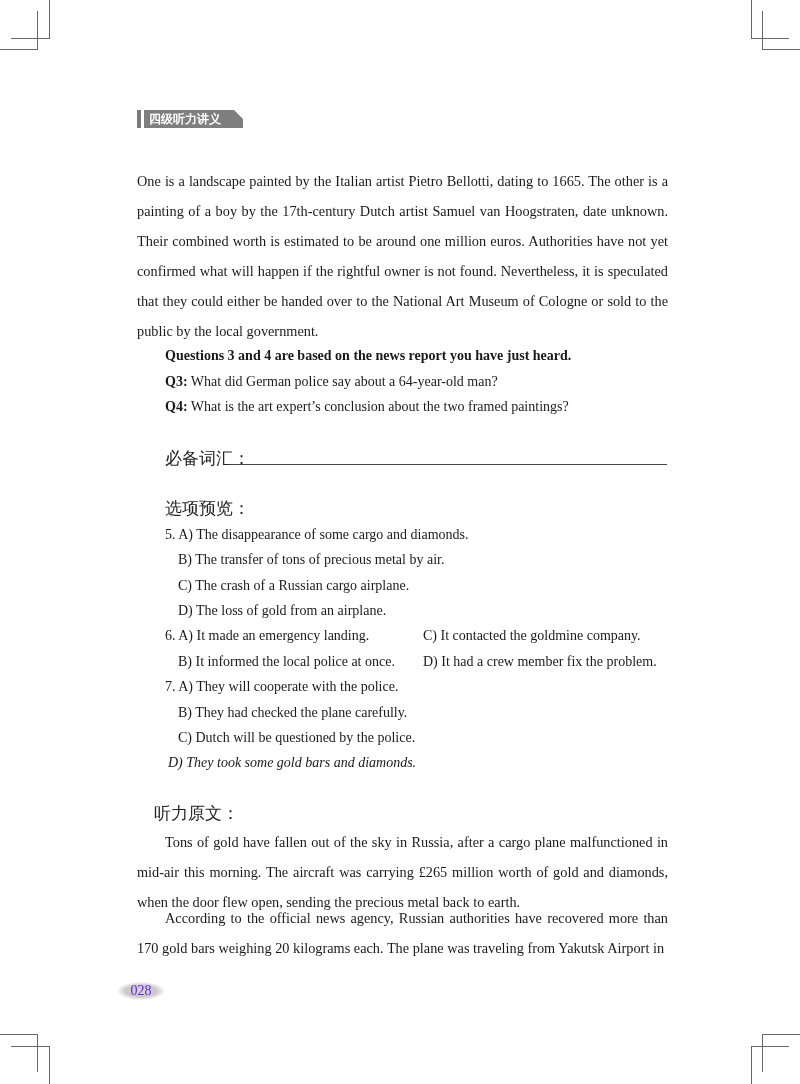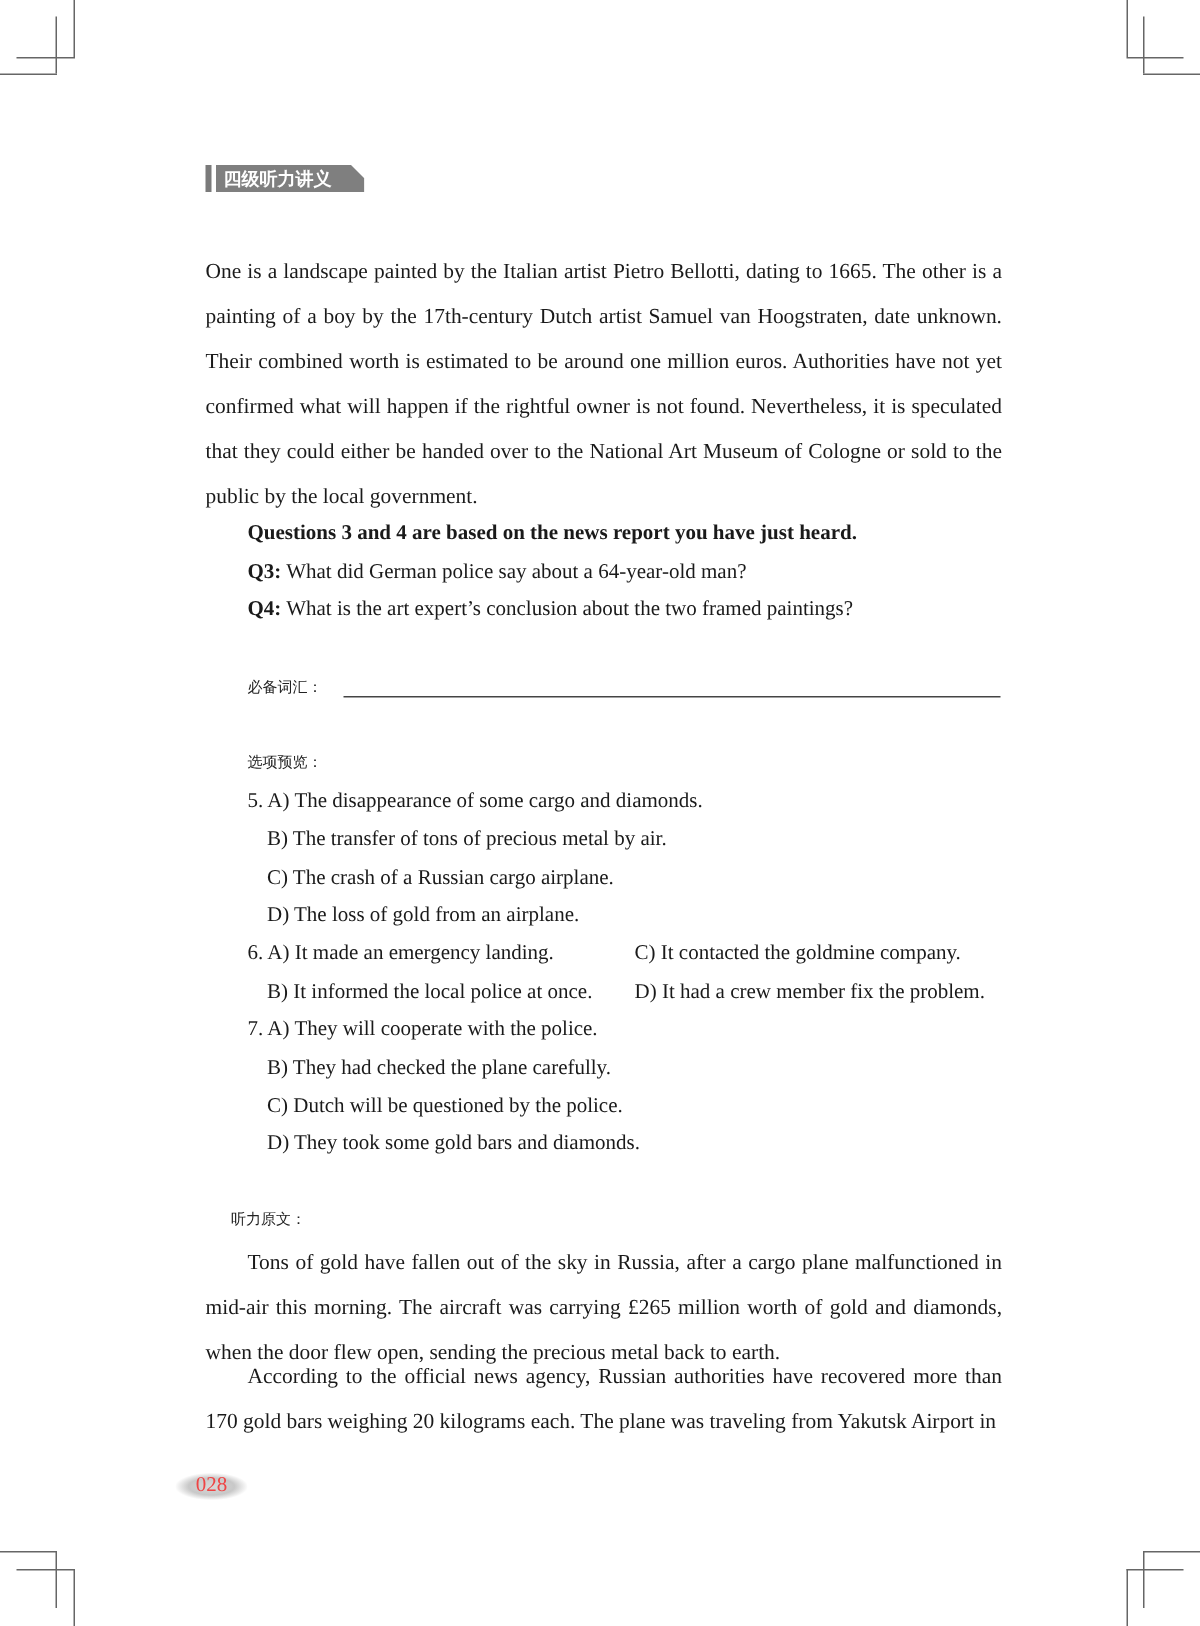--- a/index.html
+++ b/index.html
@@ -5,25 +5,25 @@
   html, body { margin: 0; padding: 0; background: #ffffff; }
   body { width: 800px; height: 1084px; position: relative; overflow: hidden; font-family: "Liberation Serif", "DejaVu Serif", serif; color: #1a1a1a; }
   .mark { position: absolute; background: #666666; }
   .header-tag { position: absolute; left: 137px; top: 110px; height: 18px; display: flex; align-items: stretch; }
   .header-tag .bar { width: 4px; background: #7a7a7a; margin-right: 3px; }
   .header-tag .label { background: #7f7f7f; color: #ffffff; font-family: "DejaVu Sans", "Liberation Sans", sans-serif; font-size: 12px; font-weight: bold; line-height: 18px; padding: 0 22px 0 5px; clip-path: polygon(0 0, calc(100% - 9px) 0, 100% 9px, 100% 100%, 0 100%); }
   .para { position: absolute; left: 137px; width: 531px; font-size: 14.3px; line-height: 30px; text-align: justify; margin: 0; }
   .para.indent { text-indent: 28px; }
   .line { position: absolute; font-size: 14px; line-height: 25.4px; white-space: nowrap; }
   .bold { font-weight: bold; }
-  .cn { font-family: "DejaVu Sans", "Liberation Sans", sans-serif; font-size: 10px; color: #222; }
+  .cn { font-family: "DejaVu Sans", "Liberation Sans", sans-serif; font-size: 17px; color: #222; }
   .vocab-underline { position: absolute; left: 229px; top: 464px; width: 438px; height: 1px; background: #444; }
   .page-num { position: absolute; left: 117px; top: 982px; width: 48px; height: 18px; }
   .page-num .leaf { position: absolute; left: 0; top: 0; width: 48px; height: 18px; background: radial-gradient(ellipse at center, #d8d8d8 0%, #c8c8c8 45%, rgba(220,220,220,0) 72%); }
-  .page-num .num { position: absolute; left: 0; top: 0; width: 48px; text-align: center; font-size: 14px; line-height: 18px; color: #ef4444; }
+  .page-num .num { position: absolute; left: 0; top: 0; width: 48px; text-align: center; font-size: 14px; line-height: 18px; color: #6d28d9; }
 </style>
 </head>
 <body>
 
 <div>
   <div class="mark" style="left:49px;top:0;width:1px;height:38px;"></div>
   <div class="mark" style="left:11px;top:38px;width:39px;height:1px;"></div>
   <div class="mark" style="left:37px;top:11px;width:1px;height:38px;"></div>
   <div class="mark" style="left:0;top:49px;width:38px;height:1px;"></div>
 </div>
@@ -88,21 +88,21 @@
   <div class="line" style="left:423px;top:649px;">D) It had a crew member fix the problem.</div>
 </div>
 
 <div>
   <div class="line" style="left:165px;top:674px;">
     <span>7.</span>
     <span>A) They will cooperate with the police.</span>
   </div>
   <div class="line" style="left:178px;top:700px;">B) They had checked the plane carefully.</div>
   <div class="line" style="left:178px;top:725px;">C) Dutch will be questioned by the police.</div>
-  <div class="line" style="left:178px;top:750px;">D) They took some gold bars and diamonds.</div>
+  <div class="line" style="left:168px;top:750px;font-style:italic;">D) They took some gold bars and diamonds.</div>
 </div>
 
 <div class="line cn" style="left:154px;top:801px;">听力原文：</div>
 <p class="para indent" style="top:827px;">Tons of gold have fallen out of the sky in Russia, after a cargo plane malfunctioned in mid-air this morning. The aircraft was carrying  £265 million worth of gold and diamonds, when the door flew open, sending the precious metal back to earth.</p>
 <p class="para indent" style="top:903px;">According to the official news agency, Russian authorities have recovered more than 170 gold bars weighing 20 kilograms each. The plane was traveling from Yakutsk Airport in</p>
 
 <div class="page-num">
   <div class="leaf"></div>
   <div class="num">028</div>
 </div>

